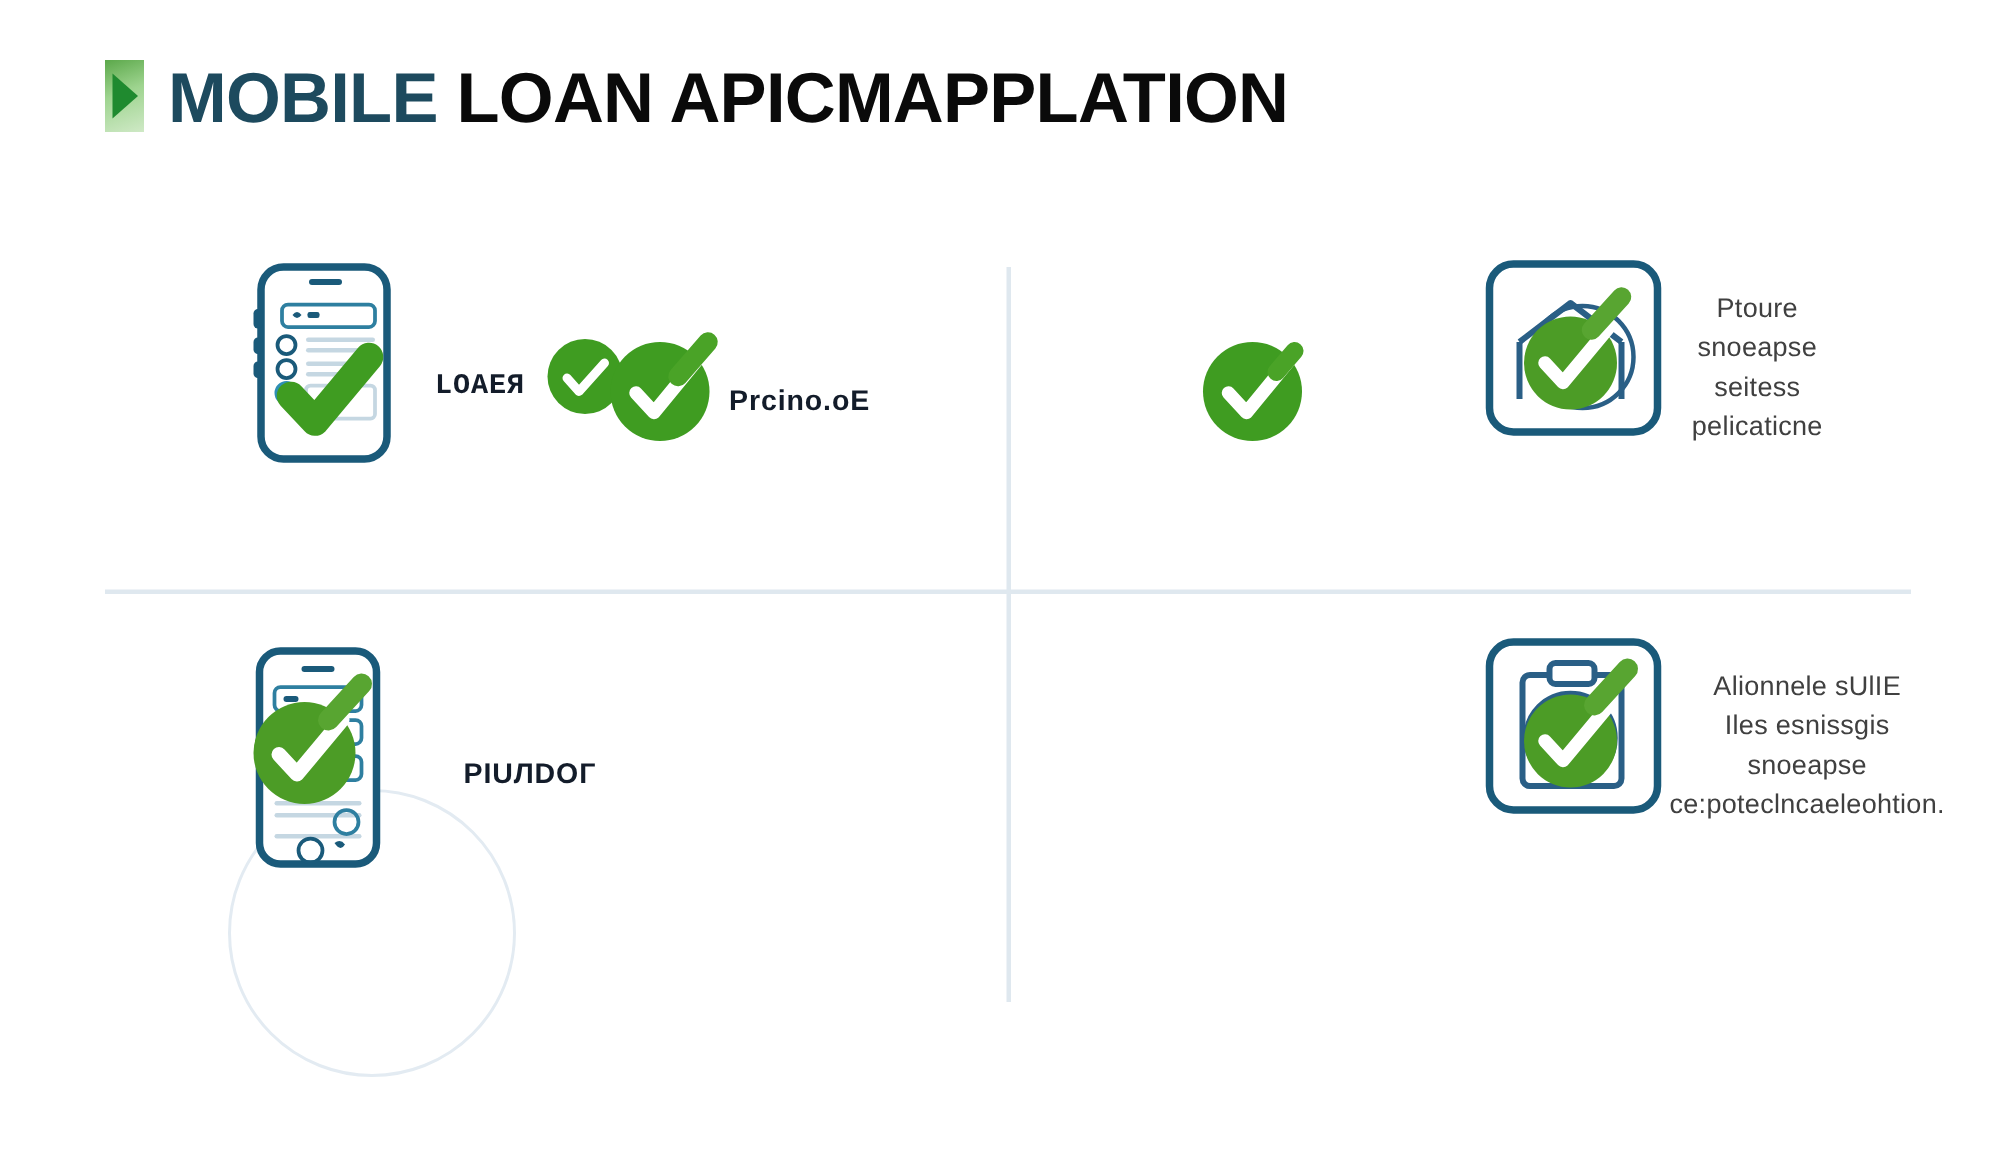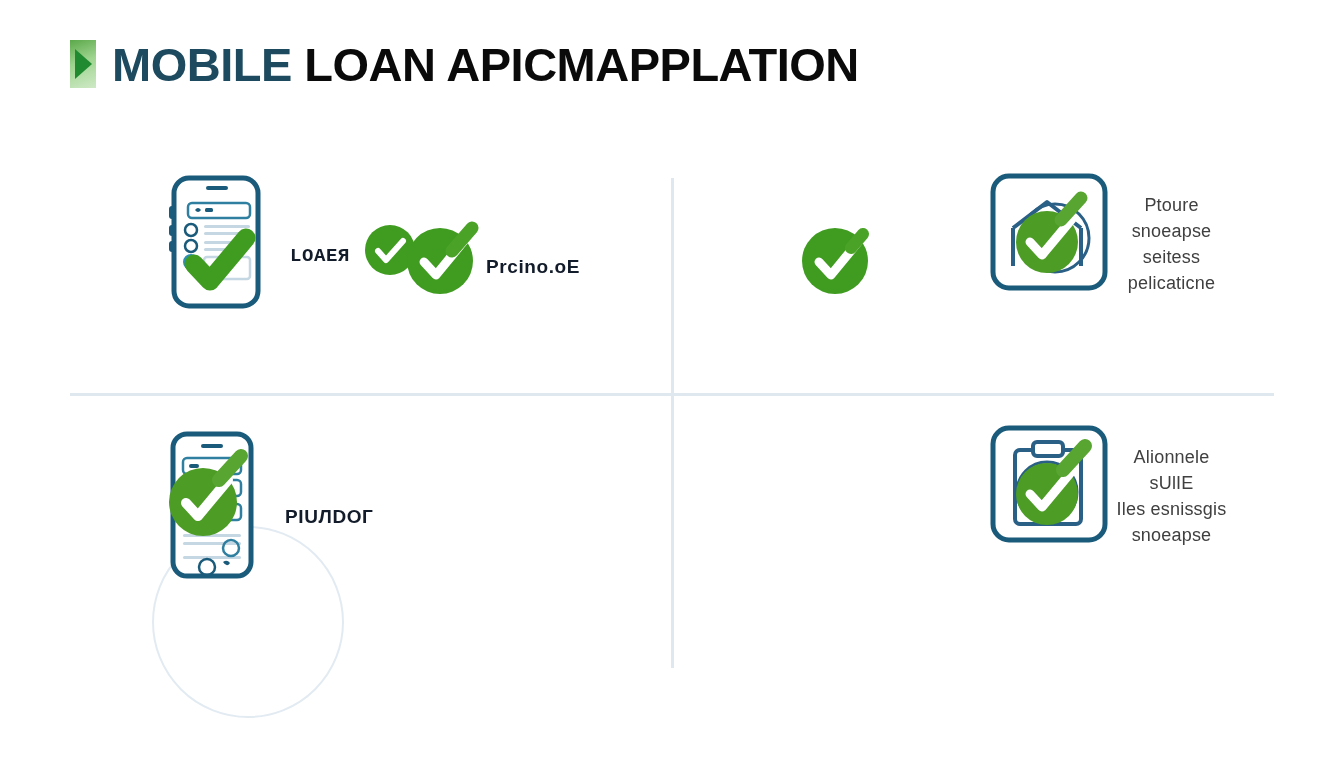--- a/index.html
+++ b/index.html
@@ -99,21 +99,21 @@
     line-height: 1.45;
     letter-spacing: 0.2px;
   }
   .cell-caption span { display: block; }
 
   
   #cell-1 { left: 150px; top: 172px; width: 240px; }
   #cell-2 { left: 400px; top: 215px; width: 205px; }
   #cell-3 { left: 795px; top: 215px; width: 190px; }
   #cell-4 { left: 985px; top: 172px; width: 245px; }
-  #cell-5 { left: 135px; top: 430px; width: 225px; }
+  #cell-5 { left: 135px; top: 430px; width: 225px; gap: 24px; }
   #cell-6 { left: 398px; top: 462px; width: 200px; }
   #cell-7 { left: 792px; top: 462px; width: 195px; }
   #cell-8 { left: 985px; top: 424px; width: 245px; }
 
   
   .icon-art { position: relative; }
 
   .label-row {
     display: flex;
     align-items: center;
@@ -262,16 +262,17 @@
         <rect x="40" y="84" width="20" height="3" rx="1.5" fill="#2a5f86"></rect>
         <circle cx="62" cy="68" r="30" fill="none" stroke="#2a5f86" stroke-width="3"></circle>
         <circle cx="62" cy="70" r="31" fill="#4c9c26"></circle>
         <path d="M45 70 l12 13 l30 -36" fill="none" stroke="#ffffff" stroke-width="9" stroke-linecap="round" stroke-linejoin="round"></path>
         <path d="M78 46 l22 -24" fill="none" stroke="#58a531" stroke-width="14" stroke-linecap="round"></path>
       </svg>
     </div>
     <div class="cell-caption">
       <span>Alionnele sUlIE</span>
       <span>Iles esnissgis snoеapse</span>
+      <span>ce:potеclnсaеleohtion.</span>
     </div>
   </div>
 
 </div>
 
 </body></html>

